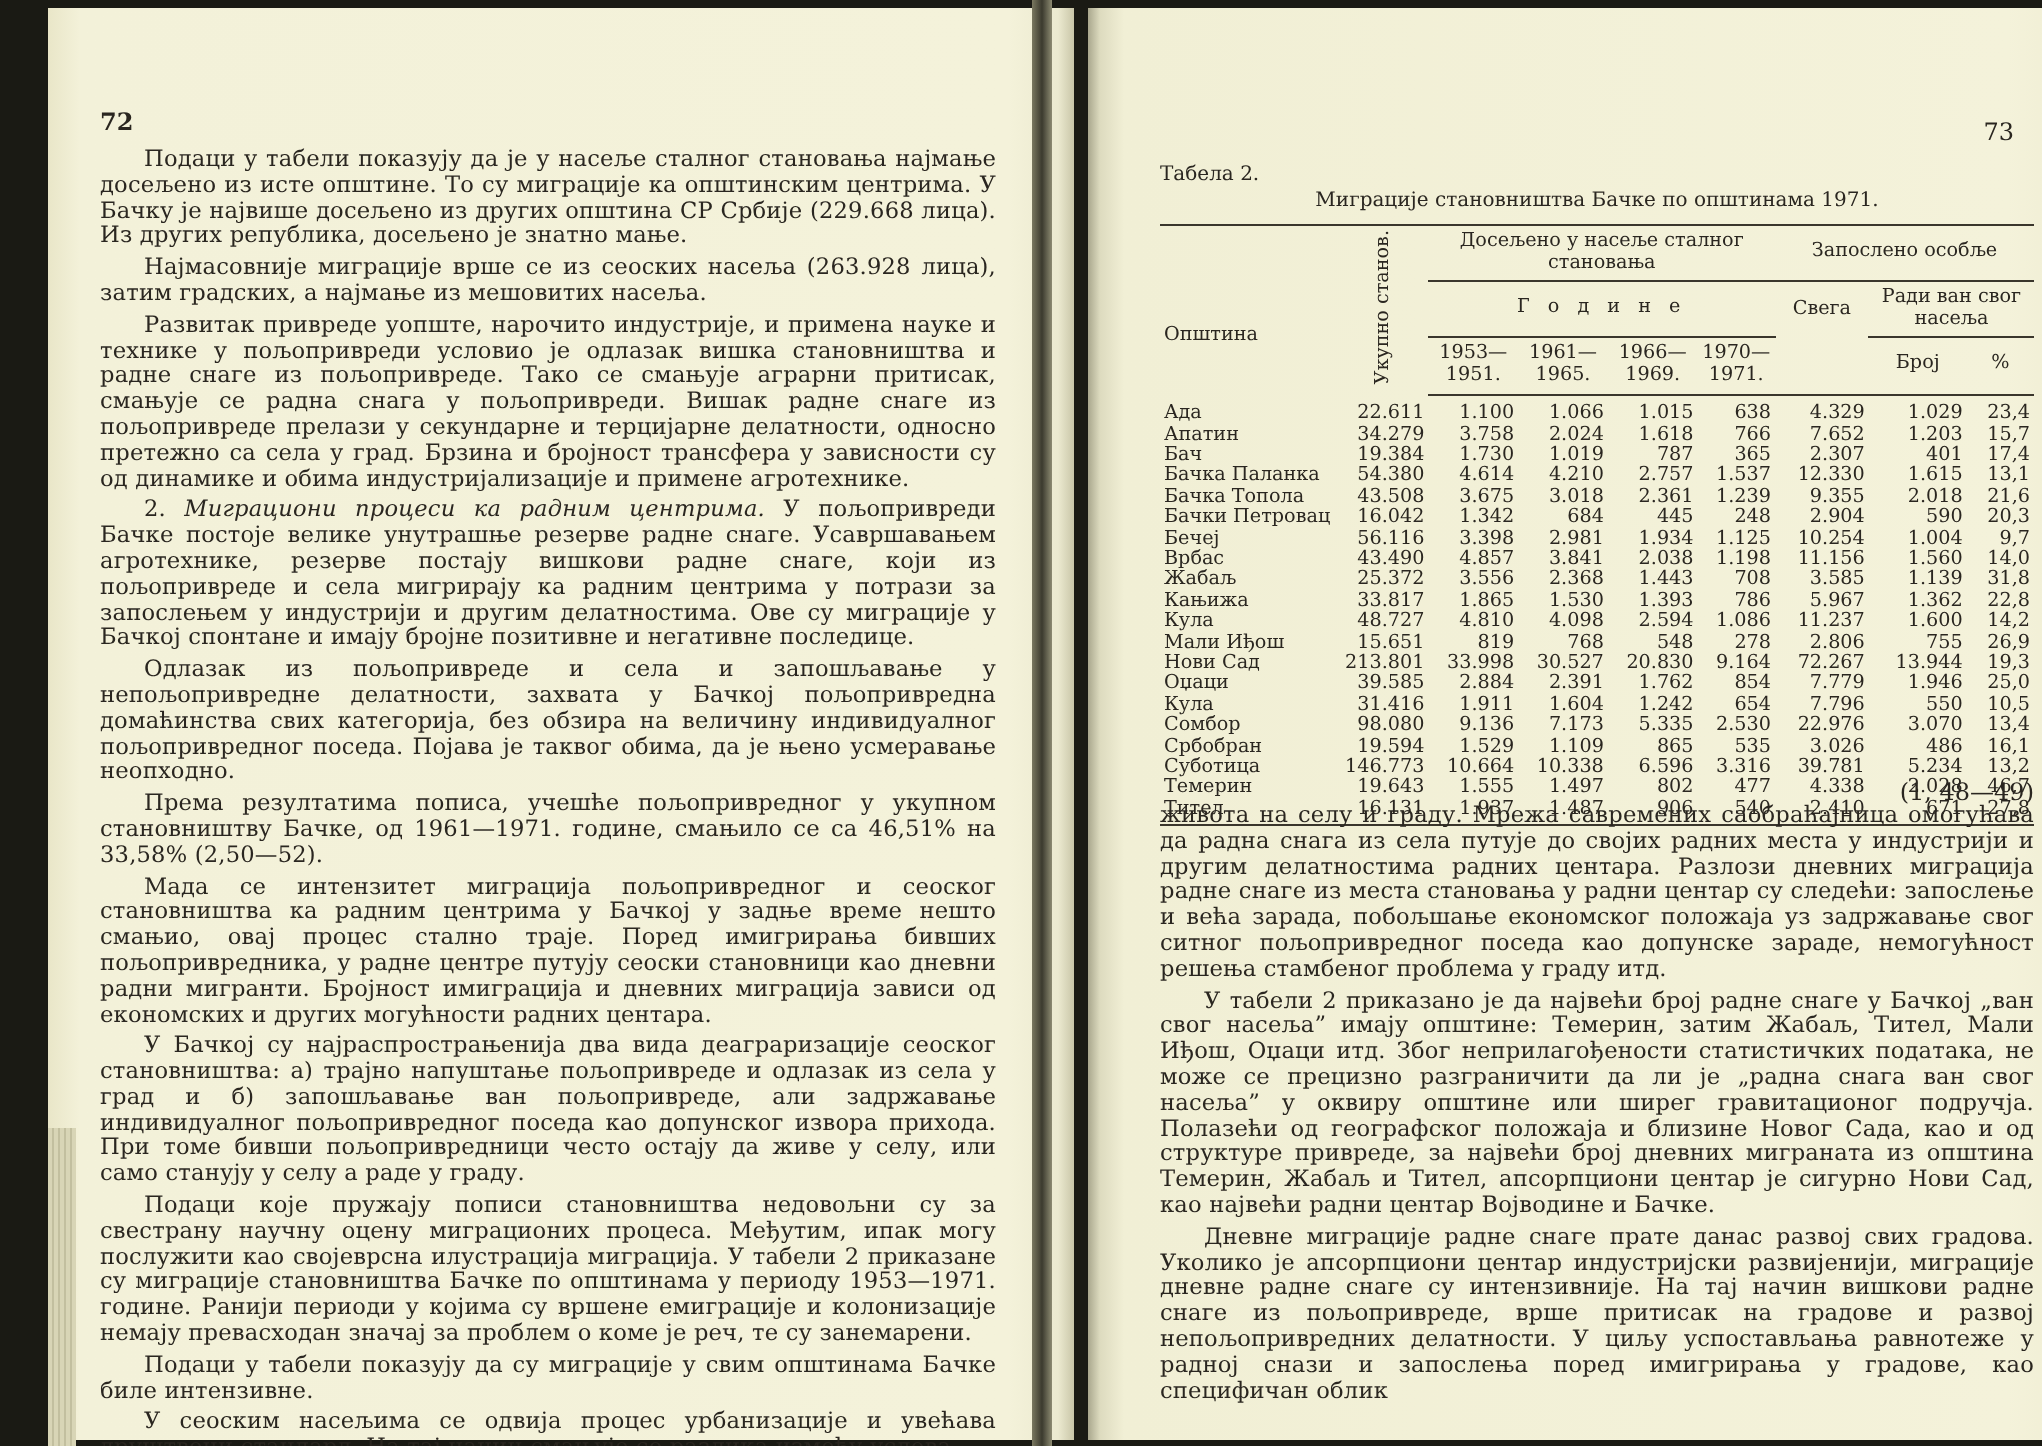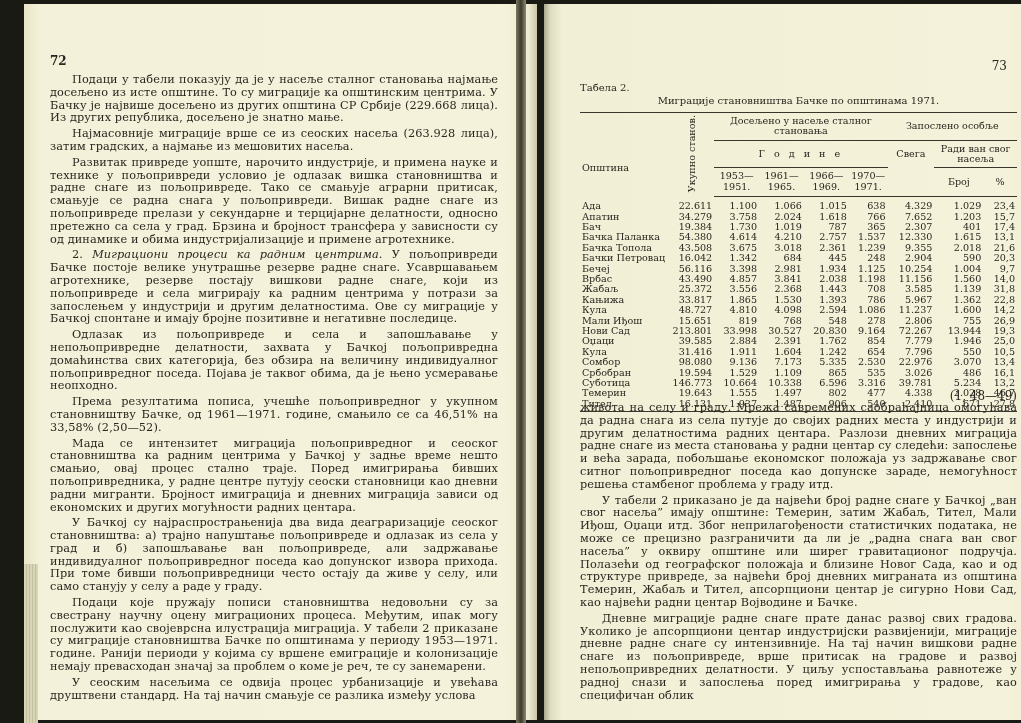--- a/index.html
+++ b/index.html
@@ -72,20 +72,21 @@
   <div class="text-col">
     <p>Подаци у табели показују да је у насеље сталног становања најмање досељено из исте општине. То су миграције ка општинским центрима. У Бачку је највише досељено из других општина СР Србије (229.668 лица). Из других република, досељено је знатно мање.</p>
     <p>Најмасовније миграције врше се из сеоских насеља (263.928 лица), затим градских, а најмање из мешовитих насеља.</p>
     <p>Развитак привреде уопште, нарочито индустрије, и примена науке и технике у пољопривреди условио је одлазак вишка становништва и радне снаге из пољопривреде. Тако се смањује аграрни притисак, смањује се радна снага у пољопривреди. Вишак радне снаге из пољопривреде прелази у секундарне и терцијарне делатности, односно претежно са села у град. Брзина и бројност трансфера у зависности су од динамике и обима индустријализације и примене агротехнике.</p>
     <p><span>2.</span> <em>Миграциони процеси ка радним центрима.</em> <span>У пољопривреди Бачке постоје велике унутрашње резерве радне снаге. Усавршавањем агротехнике, резерве постају вишкови радне снаге, који из пољопривреде и села мигрирају ка радним центрима у потрази за запослењем у индустрији и другим делатностима. Ове су миграције у Бачкој спонтане и имају бројне позитивне и негативне последице.</span></p>
     <p>Одлазак из пољопривреде и села и запошљавање у непољопривредне делатности, захвата у Бачкој пољопривредна домаћинства свих категорија, без обзира на величину индивидуалног пољопривредног поседа. Појава је таквог обима, да је њено усмеравање неопходно.</p>
     <p>Према резултатима пописа, учешће пољопривредног у укупном становништву Бачке, од 1961—1971. године, смањило се са 46,51% на 33,58% (2,50—52).</p>
     <p>Мада се интензитет миграција пољопривредног и сеоског становништва ка радним центрима у Бачкој у задње време нешто смањио, овај процес стално траје. Поред имигрирања бивших пољопривредника, у радне центре путују сеоски становници као дневни радни мигранти. Бројност имиграција и дневних миграција зависи од економских и других могућности радних центара.</p>
     <p>У Бачкој су најраспрострањенија два вида деаграризације сеоског становништва: а) трајно напуштање пољопривреде и одлазак из села у град и б) запошљавање ван пољопривреде, али задржавање индивидуалног пољопривредног поседа као допунског извора прихода. При томе бивши пољопривредници често остају да живе у селу, или само станују у селу а раде у граду.</p>
     <p>Подаци које пружају пописи становништва недовољни су за свестрану научну оцену миграционих процеса. Међутим, ипак могу послужити као својеврсна илустрација миграција. У табели 2 приказане су миграције становништва Бачке по општинама у периоду 1953—1971. године. Ранији периоди у којима су вршене емиграције и колонизације немају превасходан значај за проблем о коме је реч, те су занемарени.</p>
+    <p>Подаци у табели показују да су миграције у свим општинама Бачке биле интензивне.</p>
     <p>У сеоским насељима се одвија процес урбанизације и увећава друштвени стандард. На тај начин смањује се разлика између услова</p>
   </div>
 </div>
 
 <div class="gutter"></div>
 
 <div class="page right">
   <div class="pageno">73</div>
   <div class="tbl-label">Табела 2.</div>
   <div class="tbl-title">Миграције становништва Бачке по општинама 1971.</div>

